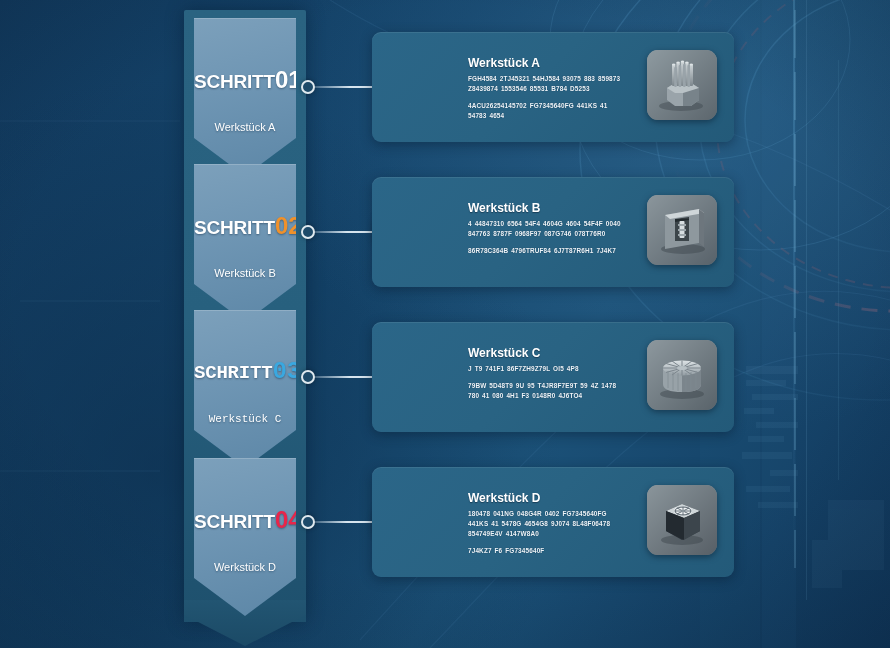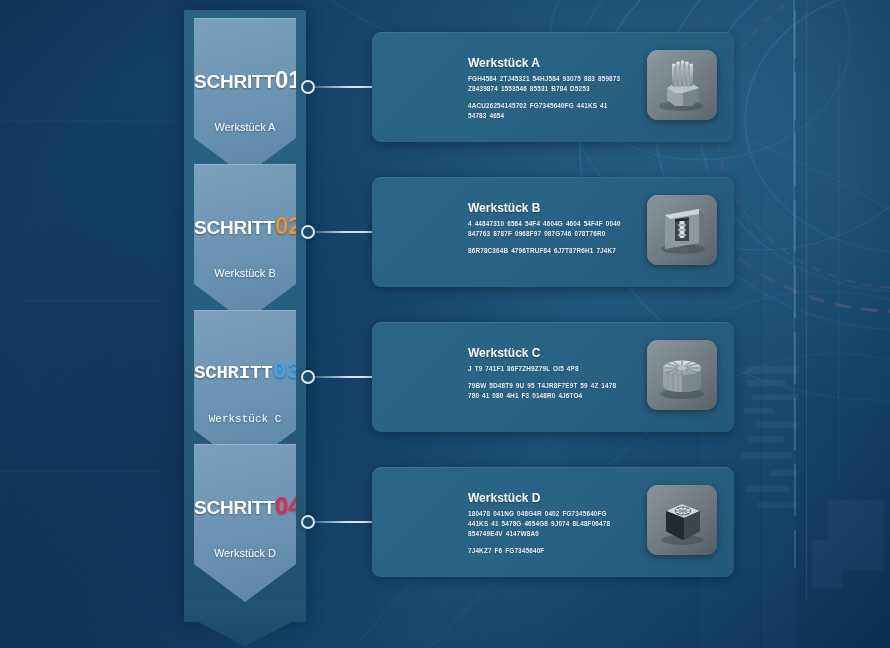--- a/index.html
+++ b/index.html
@@ -54,21 +54,21 @@
     left: 194px;
     width: 102px;
     height: 158px;
     clip-path: polygon(0 0, 100% 0, 100% 76%, 50% 100%, 0 76%);
     background: linear-gradient(165deg, #7ca0bb 0%, #6f96b4 42%, #5d87a7 100%);
     box-shadow: inset 0 1px 0 rgba(255,255,255,0.18);
   }
   .step.s1 { top: 18px;  }
   .step.s2 { top: 164px; }
   .step.s3 { top: 310px; font-family: Liberation Mono, monospace; }
-  .step.s4 { top: 444px; text-decoration: underline; }
+  .step.s4 { top: 458px; text-decoration: underline; }
 
   .step-title {
     position: absolute;
     left: 0; right: 0;
     top: 48px;
     text-align: left;
     font-size: 19px;
     font-weight: 700;
     letter-spacing: -0.2px;
     color: #ffffff;

